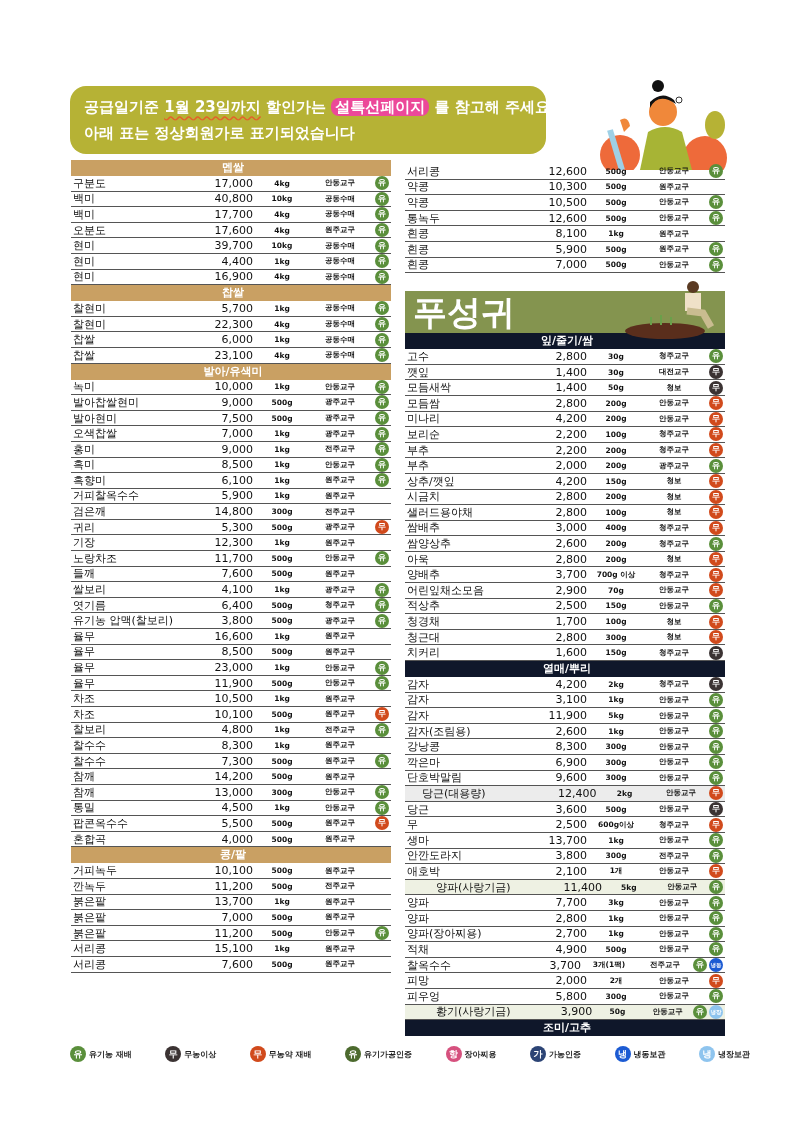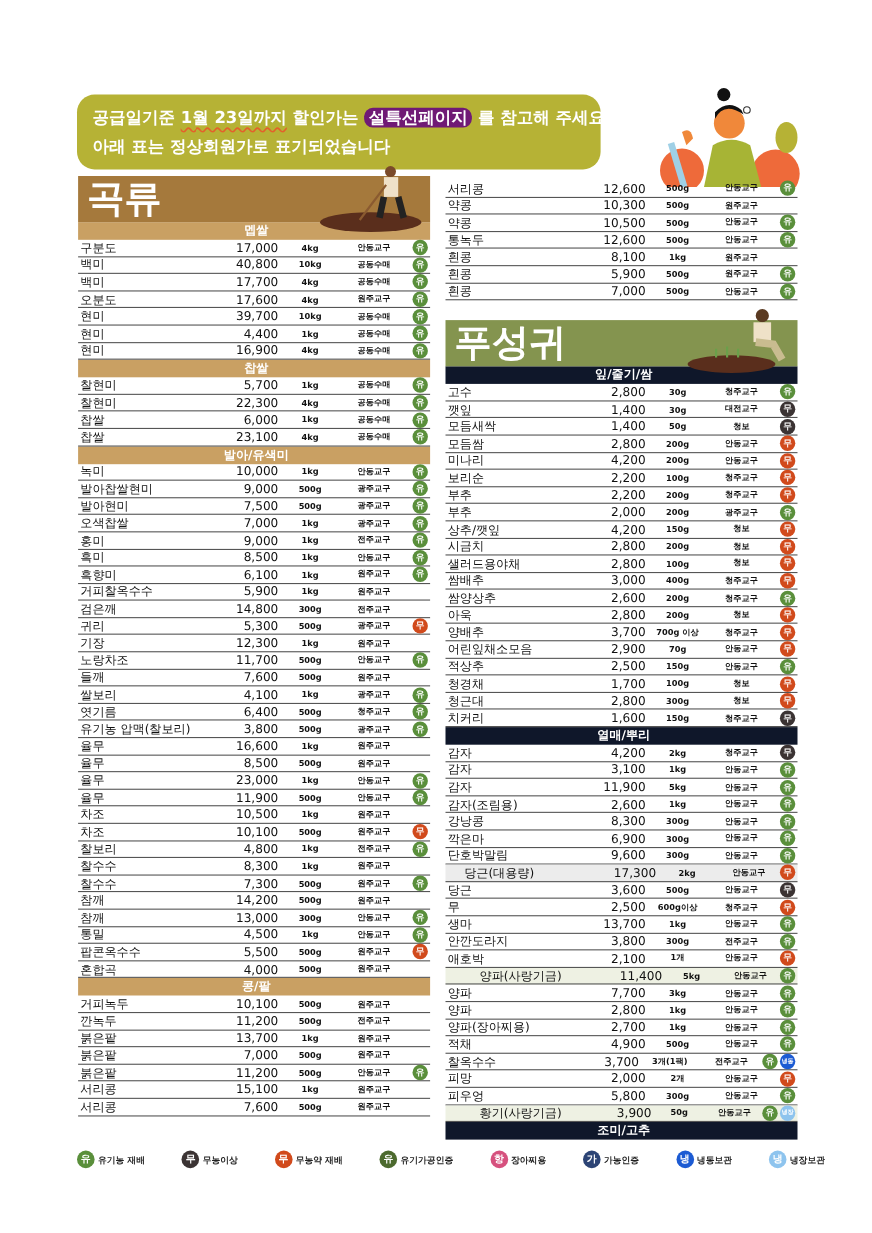--- a/index.html
+++ b/index.html
@@ -7,21 +7,21 @@
   body { position: relative; font-family: "DejaVu Sans", "Liberation Sans", sans-serif; color: #111; }
 
   .banner {
     position: absolute; left: 70px; top: 86px; width: 476px; height: 68px;
     background: #b6b235; border-radius: 16px;
     color: #fff; font-weight: bold; font-size: 15px; line-height: 26px;
     padding: 8px 0 0 14px;
   }
   .banner .line { white-space: nowrap; }
   .banner .wavy { text-decoration: underline wavy #e3612a; text-underline-offset: 3px; }
-  .banner .pill { background: #701a75; border-radius: 8px; padding: 0 4px; }
+  .banner .pill { background: #ec4899; border-radius: 8px; padding: 0 4px; }
 
   .illus-woman { position: absolute; left: 600px; top: 70px; width: 130px; height: 100px; }
 
   .col { position: absolute; width: 320px; }
   .col-left { left: 71px; top: 160px; }
   .col-right { left: 405px; top: 164px; }
 
   .cat-header {
     position: relative; height: 42px; color: #fff;
     font-size: 34px; font-weight: bold; line-height: 42px; padding-left: 8px;
@@ -88,30 +88,20 @@
   <path d="M40 100 L48 62 Q65 52 82 62 L92 100 Z" fill="#a7b435"></path>
   <circle cx="63" cy="42" r="14" fill="#f0883a"></circle>
   <path d="M50 38 Q58 22 76 34 L74 30 Q62 20 50 32 Z" fill="#111"></path>
   <circle cx="58" cy="16" r="6" fill="#111"></circle>
   <circle cx="79" cy="30" r="3" fill="none" stroke="#333"></circle>
   <path d="M10 60 L22 100" stroke="#9fd0e6" stroke-width="6"></path>
   <path d="M20 50 Q28 45 30 56 L24 62 Z" fill="#f0883a"></path>
 </svg>
 
 <div class="col col-left">
-  <div class="cat-header cat-grain">
-    <span>곡류</span>
-    <svg class="cat-illus" viewBox="0 0 100 62">
-      <ellipse cx="50" cy="52" rx="46" ry="9" fill="#5a2e1c"></ellipse>
-      <circle cx="68" cy="6" r="5" fill="#7a4a2a"></circle>
-      <rect x="62" y="11" width="13" height="18" fill="#efe1c8"></rect>
-      <path d="M62 29 L58 48 M75 29 L80 48" stroke="#222" stroke-width="6"></path>
-      <path d="M64 18 L40 50" stroke="#8a5a30" stroke-width="2"></path>
-    </svg>
-  </div>
   <div id="grain-body">
       <div class="sub-header sub-grain">멥쌀</div>
       <div class="row">
         <span class="c-name">구분도</span>
         <span class="c-price">17,000</span>
         <span class="c-unit">4kg</span>
         <span class="c-origin">안동교구</span>
         <span class="c-badges">
           <span class="badge b-organic">유</span>
         </span>
@@ -827,21 +817,21 @@
         <span class="c-name">단호박말림</span>
         <span class="c-price">9,600</span>
         <span class="c-unit">300g</span>
         <span class="c-origin">안동교구</span>
         <span class="c-badges">
           <span class="badge b-organic">유</span>
         </span>
       </div>
       <div class="row gray">
         <span class="c-name">당근(대용량)</span>
-        <span class="c-price">17,300</span>
+        <span class="c-price">12,400</span>
         <span class="c-unit">2kg</span>
         <span class="c-origin">안동교구</span>
         <span class="c-badges">
           <span class="badge b-nonpest">무</span>
         </span>
       </div>
       <div class="row">
         <span class="c-name">당근</span>
         <span class="c-price">3,600</span>
         <span class="c-unit">500g</span>

